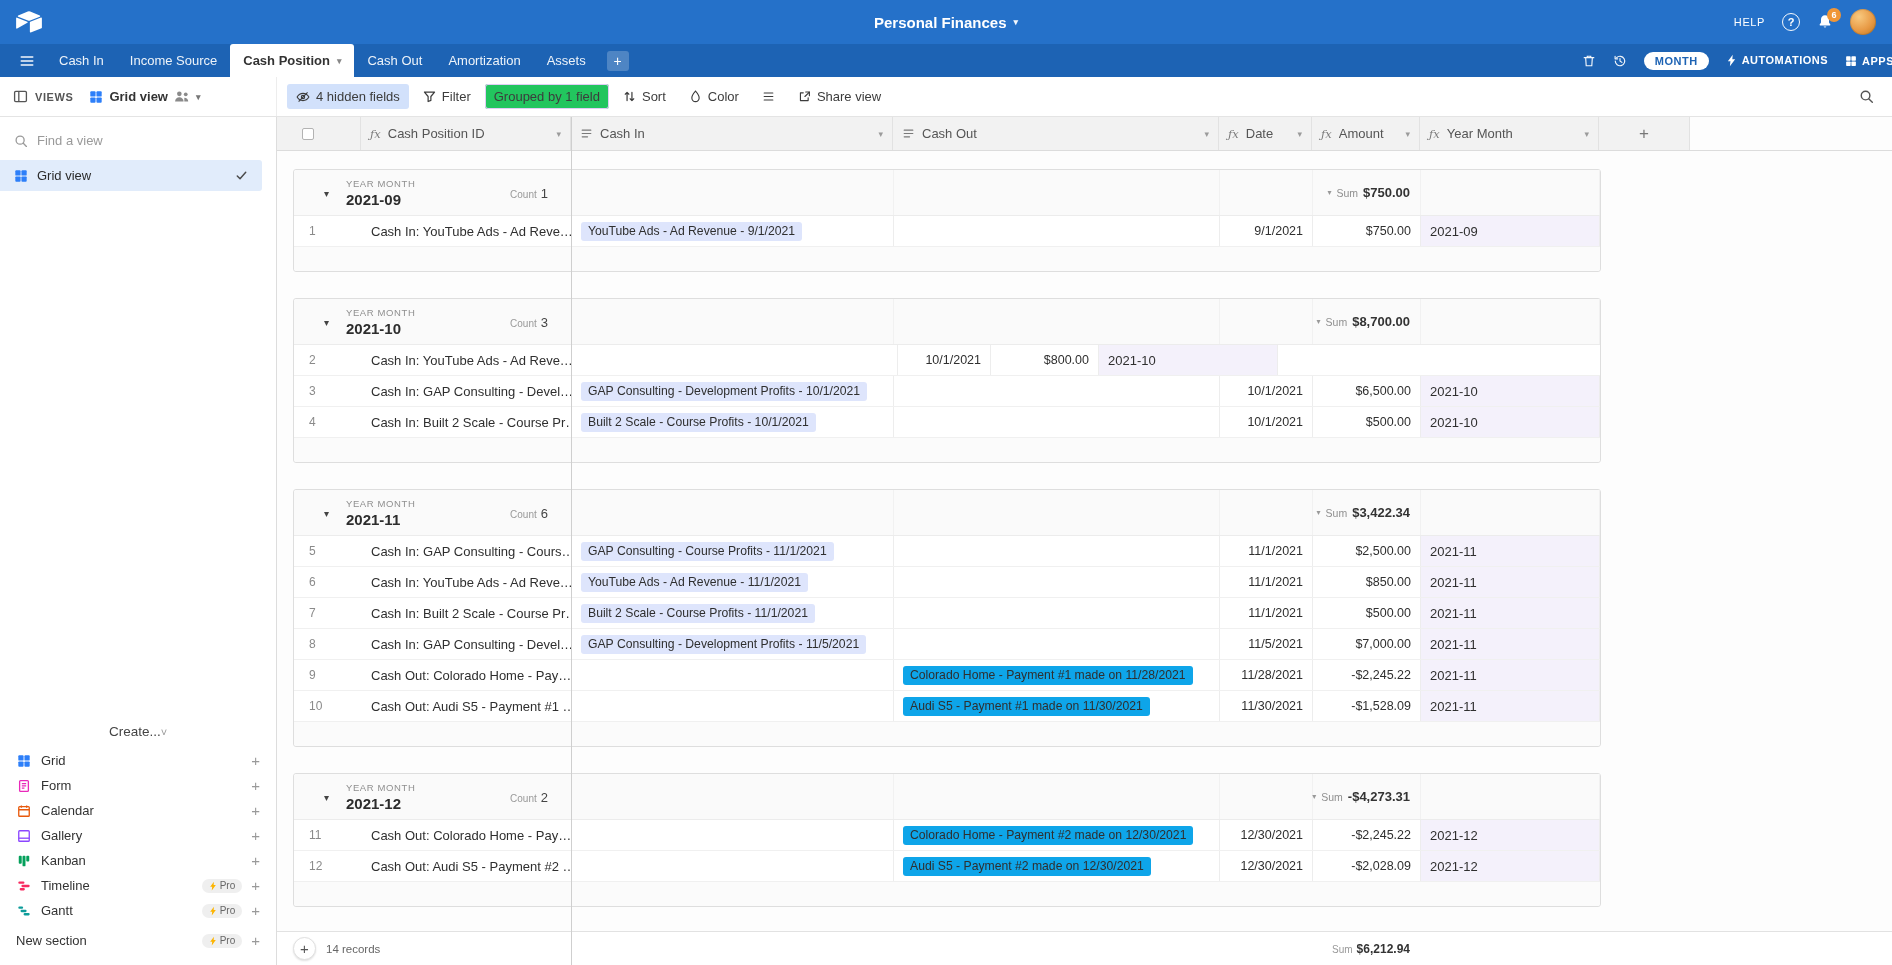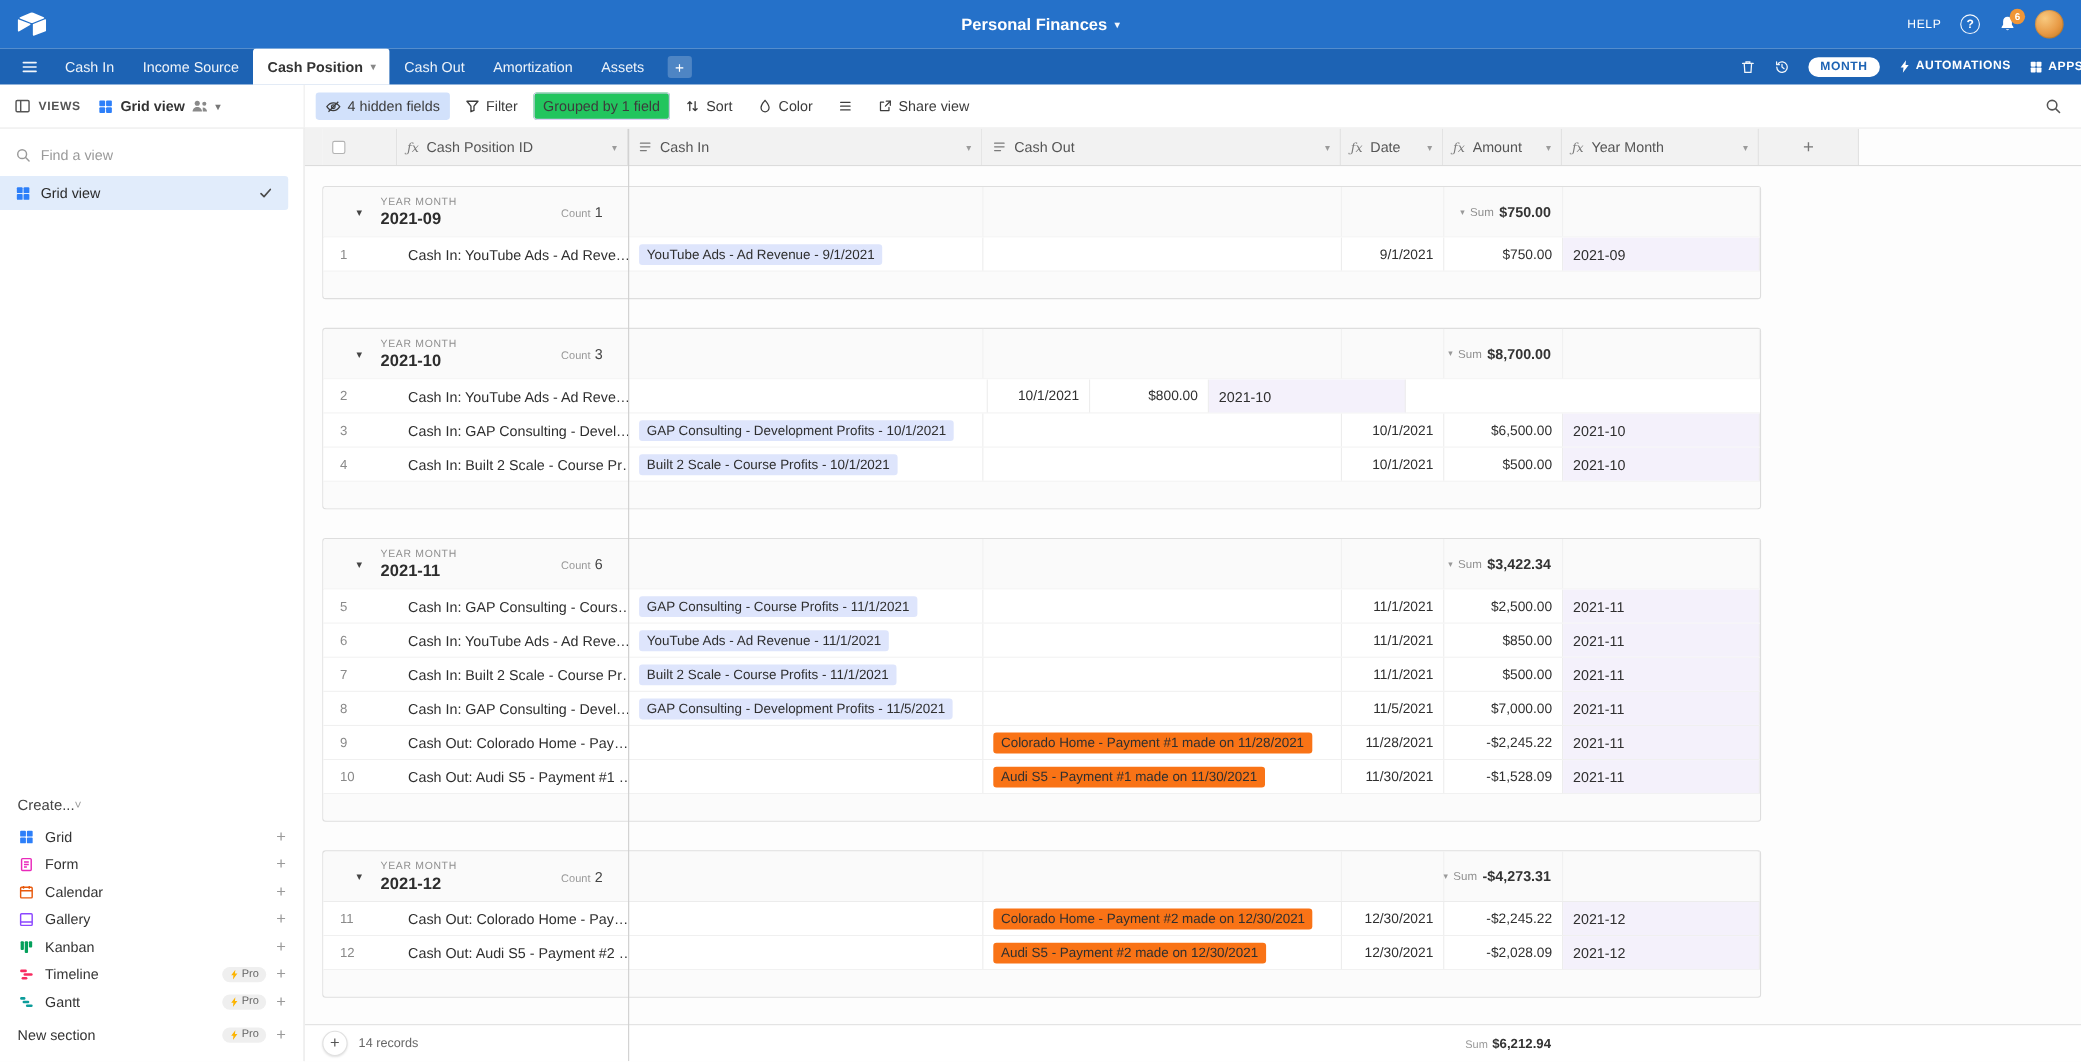--- a/index.html
+++ b/index.html
@@ -48,21 +48,21 @@
   .search-tool{margin-left:auto;margin-right:18px;color:#555;cursor:pointer;background:none;border:none}
 
   
   .workspace{flex:1;display:flex;min-height:0}
   .sidebar{width:277px;flex:0 0 277px;border-right:1px solid #ddd;display:flex;flex-direction:column;background:#fff}
   .find{display:flex;align-items:center;gap:9px;margin:16px 14px 12px;color:#9a9a9a;font-size:13px;cursor:text}
   .view-item{display:flex;align-items:center;gap:9px;padding:8px 14px;margin-right:14px;background:#e1ecfb;border-radius:0 3px 3px 0;font-size:13px;font-weight:500;color:#2b2b2b;cursor:pointer}
   .view-item .gicon{color:#2d7ff9;display:flex}
   .view-item .check{margin-left:auto;color:#4a4a4a;display:flex}
   .sb-bottom{margin-top:auto;padding:10px 16px 12px}
-  .create-row{display:flex;align-items:center;justify-content:flex-start;color:#444;font-size:13.5px;padding:4px 0 9px;cursor:pointer}
+  .create-row{display:flex;align-items:center;justify-content:center;color:#444;font-size:13.5px;padding:4px 0 9px;cursor:pointer}
   .create-row .chev{color:#999;font-size:11px}
   .create-item{display:flex;align-items:center;gap:9px;padding:5px 0;font-size:13px;color:#333;cursor:pointer}
   .vicon{display:flex;width:16px;justify-content:center}
   .ci-right{margin-left:auto;display:flex;align-items:center;gap:9px}
   .pro-badge{display:flex;align-items:center;gap:3px;background:#efefef;border-radius:9px;padding:1.5px 7px;font-size:10px;color:#666}
   .pro-badge .bolt{color:#fcb400;display:flex}
   .plus{color:#999;font-size:15px;line-height:1}
   .new-section{padding-top:10px}
 
   
@@ -102,21 +102,21 @@
   .sum-lab{font-size:10.5px;color:#8f8f8f}
   .sum-val{font-size:13px;font-weight:700;color:#333}
 
   .g-row{height:31px;display:flex;border-bottom:1px solid #f0f0f0;font-size:13px;color:#2f2f2f;background:#fff}
   .cell{display:flex;align-items:center;padding:0 9px;border-right:1px solid #ededed;overflow:hidden;white-space:nowrap;flex:0 0 auto;cursor:default}
   .cell.colnum{color:#8a8a8a;font-size:12px;padding-left:15px;border-right:1px solid transparent}
   .cell.right{justify-content:flex-end;font-size:12.5px}
   .cell.ymcell{background:#f4f1fb}
   .pill{max-width:100%;padding:2.5px 7px;border-radius:3px;font-size:12.2px;overflow:hidden;text-overflow:ellipsis}
   .pill-in{background:#dee5fc}
-  .pill-out{background:#f97316}
+  .pill-out{background:#0ea5e9}
   .g-blank{height:24px;background:#fbfbfb;border-radius:0 0 3px 3px}
 
   .frozen{position:absolute;top:0;bottom:0;left:294px;width:1px;background:#cfcfcf;z-index:5}
 
   .grid-footer{position:absolute;left:0;right:0;bottom:0;height:34px;background:#fff;border-top:1px solid #e2e2e2;display:flex;align-items:center;z-index:4}
   .add-rec{margin-left:16px;width:23px;height:23px;border-radius:50%;border:1px solid #e0e0e0;background:#fff;box-shadow:0 1px 2px rgba(0,0,0,.12);color:#555;font-size:15px;display:flex;align-items:center;justify-content:center;cursor:pointer;font-family:inherit;line-height:1}
   .rec-count{margin-left:10px;font-size:11.5px;color:#666}
   .footer-sum{position:absolute;left:1035px;width:108px;display:flex;justify-content:flex-end;align-items:baseline;gap:4px;padding-right:10px}
   .sumlab{font-size:10px;color:#999}
   .sumval{font-size:12px;font-weight:600;color:#333}

